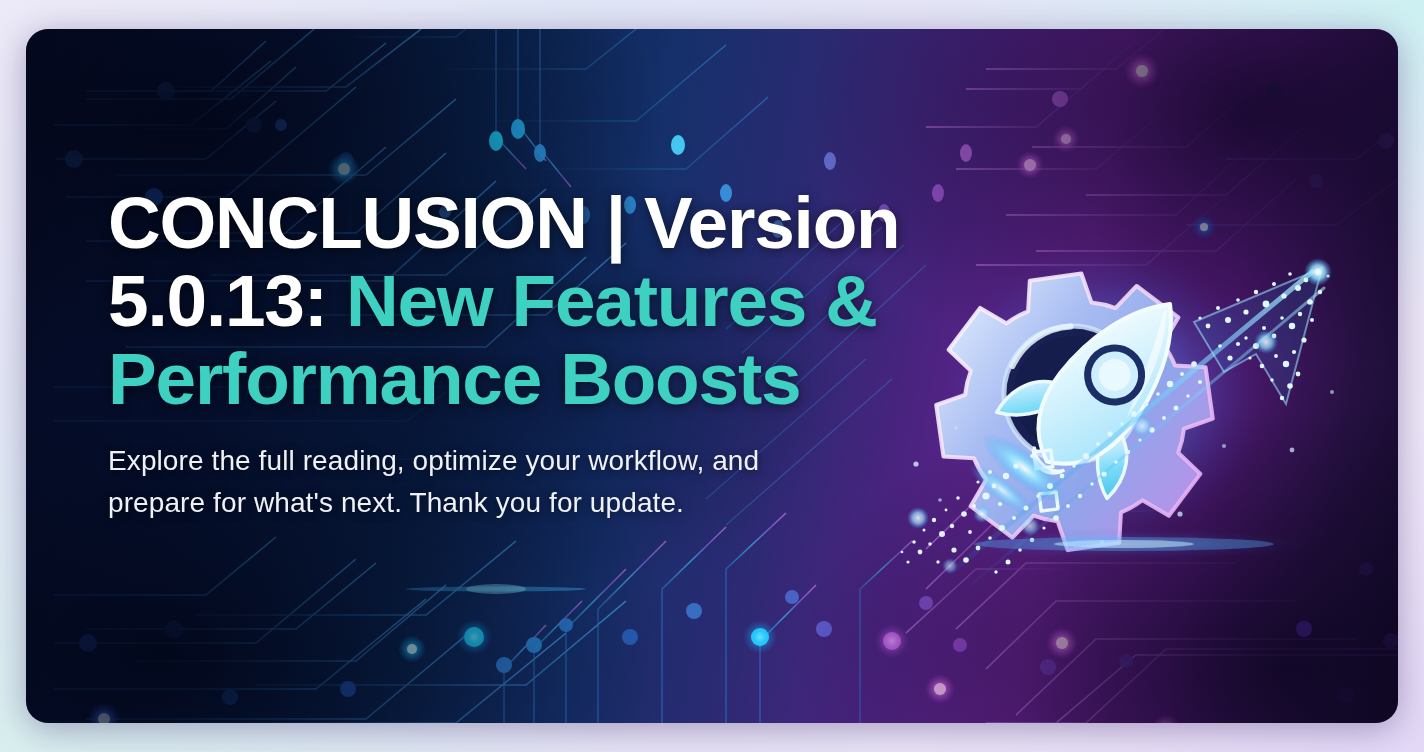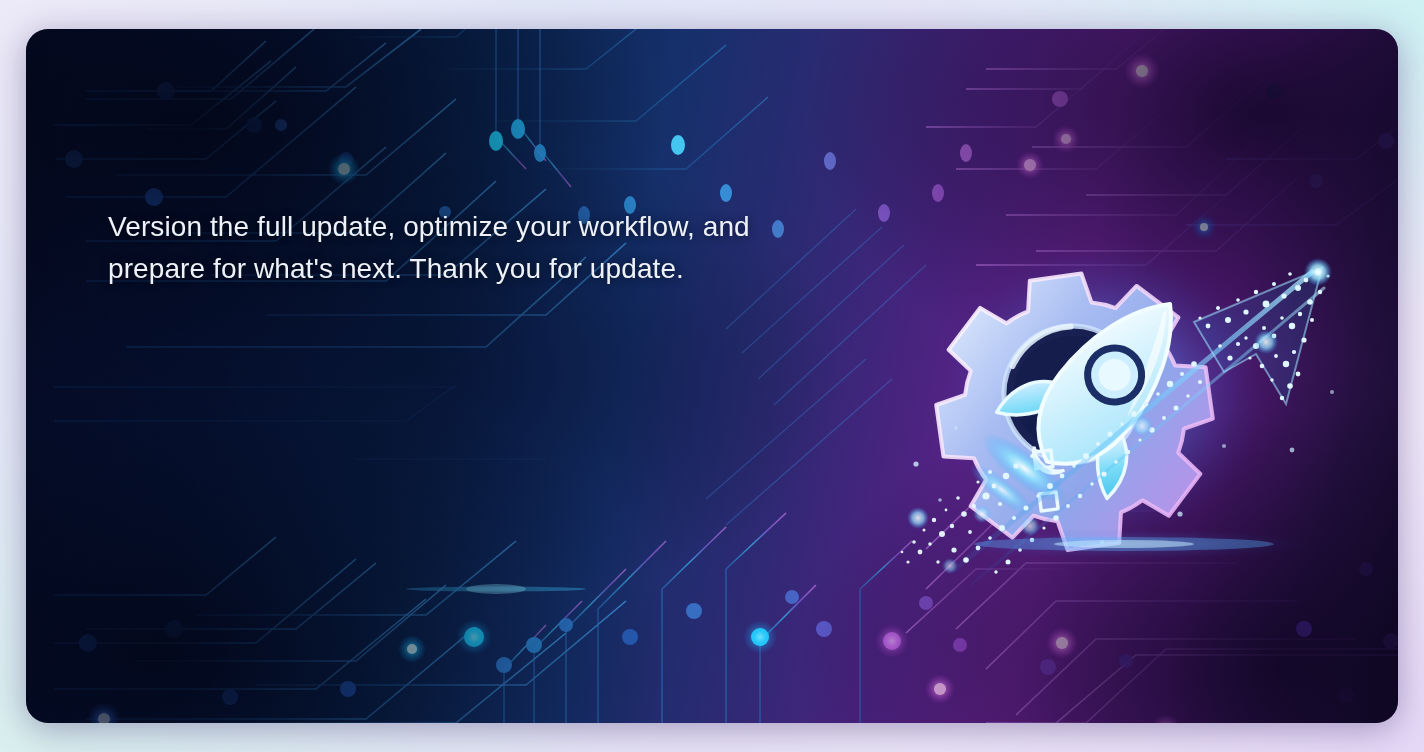--- a/index.html
+++ b/index.html
@@ -336,22 +336,27 @@
       <g fill="none" stroke="url(#trPurp)" stroke-width="1.4" opacity=".55">
         <path d="M1300,268 H1372"></path>
         <path d="M1260,300 H1372"></path>
         <path d="M1320,340 H1372"></path>
       </g>
     </svg>
 
     <div id="vignette"></div>
 
     <div id="content">
+      <h1 id="headline">
+        <span>CONCLUSION | Version</span><br>
+        <span>5.0.13: </span><span class="accent">New Features &amp;</span><br>
+        <span class="accent">Performance Boosts</span>
+      </h1>
       <p id="subtitle">
-        <span>Version the full update, optimize your workflow, and</span><br>
+        <span>Explore the full reading, optimize your workflow, and</span><br>
         <span>prepare for what's next. Thank you for update.</span>
       </p>
     </div>
 
     <div id="art">
       <svg viewBox="0 0 480 380">
         <defs>
           <linearGradient id="gearG" x1="0" y1="0" x2="1" y2="1">
             <stop offset="0" stop-color="#e9f4ff"></stop>
             <stop offset=".35" stop-color="#a9bdf2"></stop>

